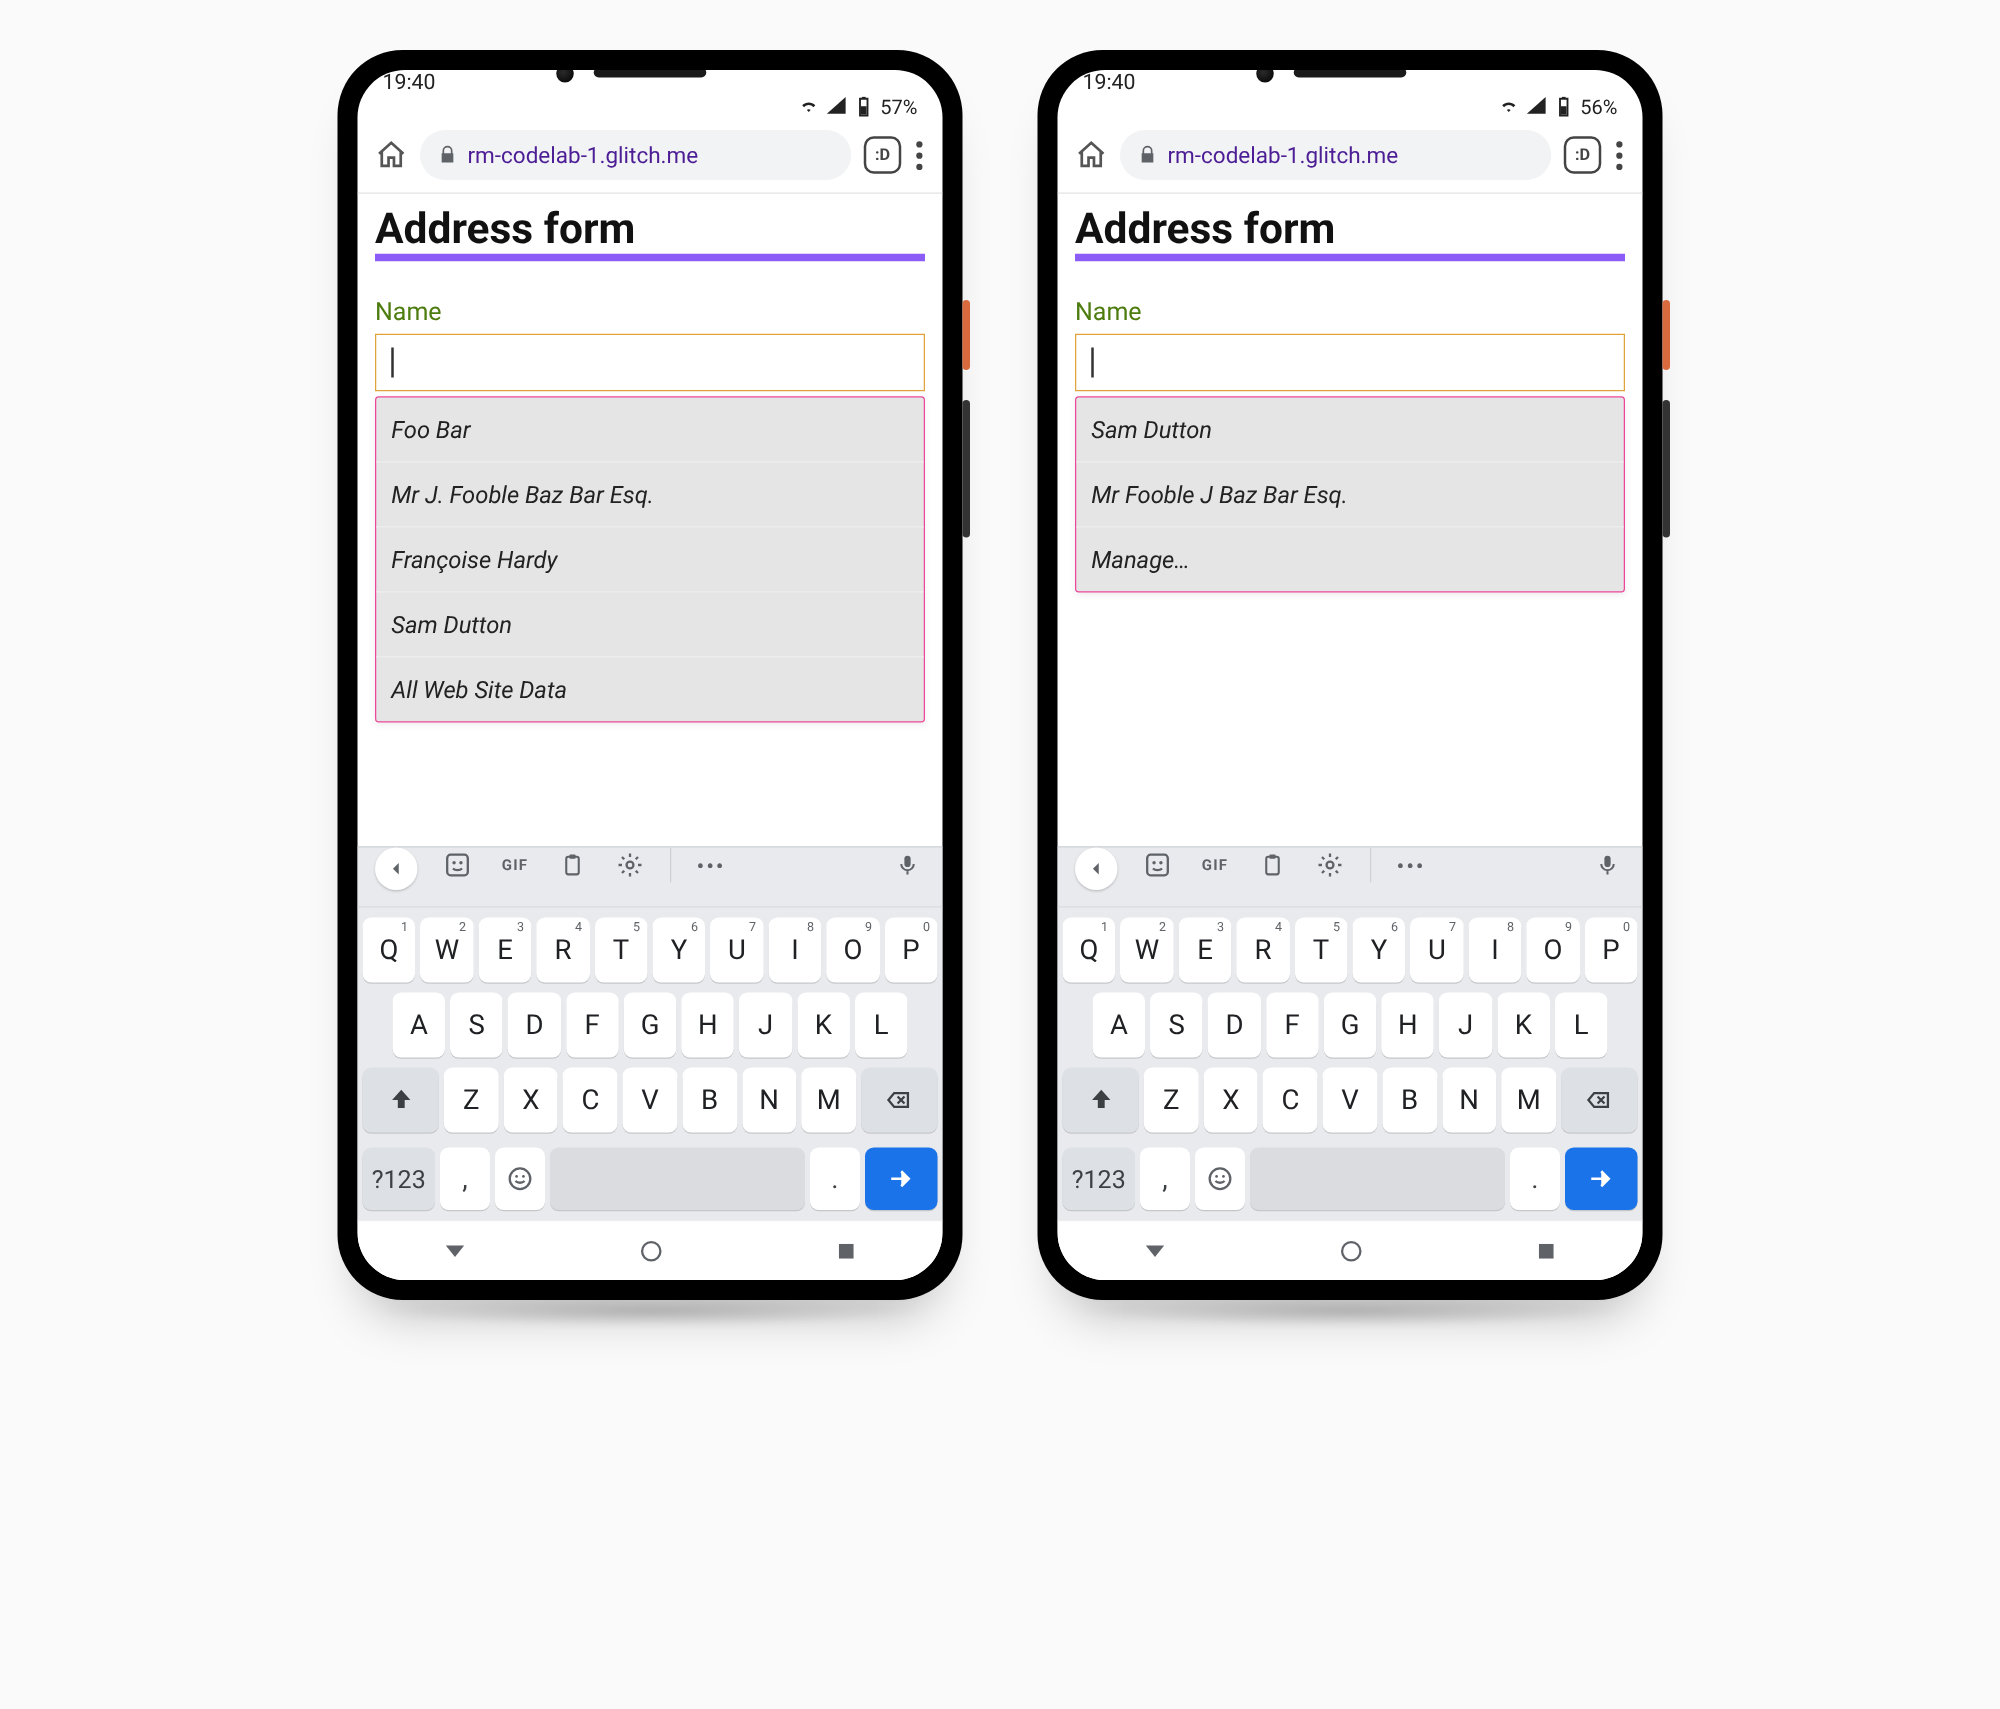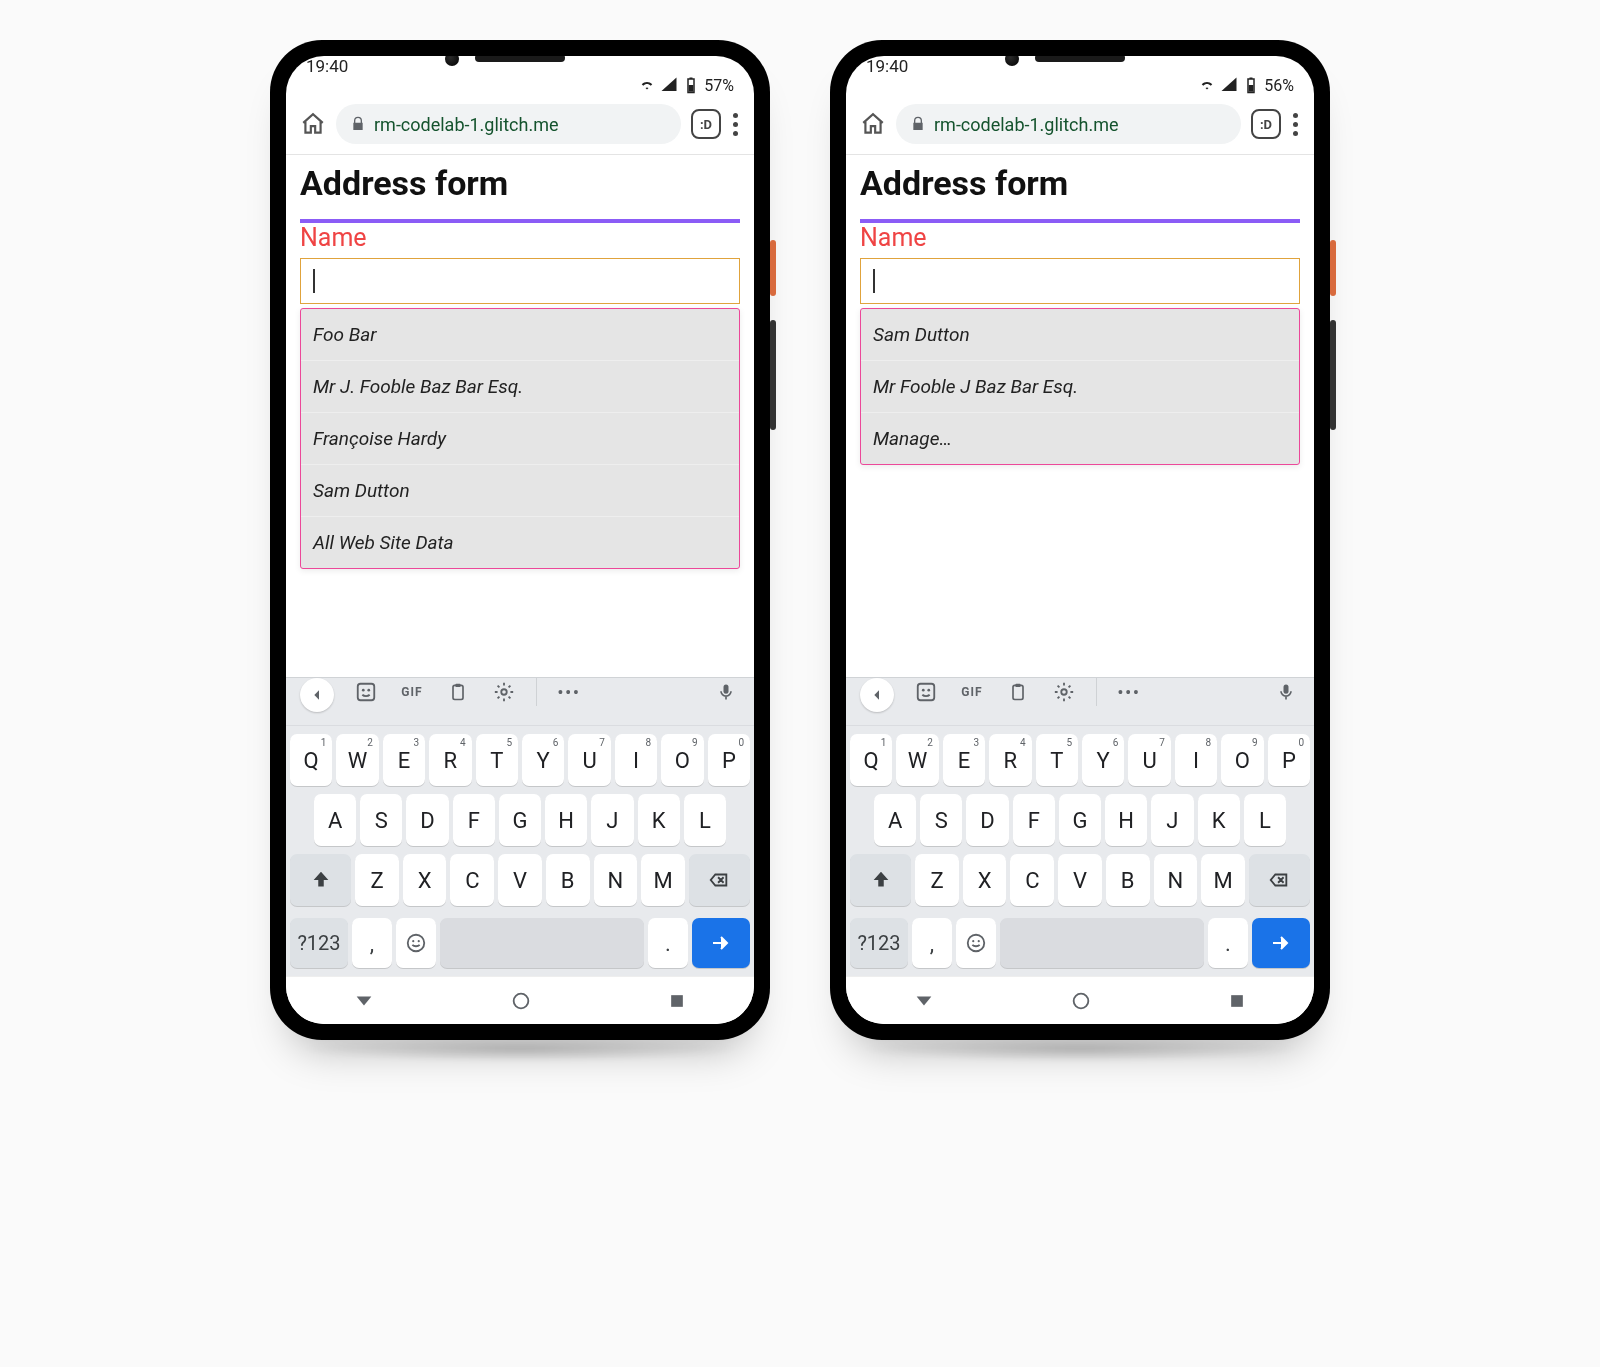--- a/index.html
+++ b/index.html
@@ -56,36 +56,36 @@
 
   
   .browser {
     display: flex; align-items: center; gap: 10px; padding: 6px 14px 10px;
     border-bottom: 1px solid #e4e4e4;
   }
   .home-icon { width: 26px; height: 26px; color: #555; flex-shrink: 0; }
   .omnibox {
     flex: 1; background: #f1f3f4; border-radius: 22px; height: 40px;
     display: flex; align-items: center; padding: 0 14px; gap: 8px;
-    font-size: 18px; color: #14532d; overflow: hidden;
+    font-size: 18px; color: #4c1d95; overflow: hidden;
   }
   .lock-icon { width: 16px; height: 16px; color: #5f6368; flex-shrink: 0; }
   .url-text { white-space: nowrap; overflow: hidden; }
   .translate-box {
     width: 30px; height: 30px; border: 2px solid #444; border-radius: 8px;
     display: flex; align-items: center; justify-content: center;
     font-size: 13px; font-weight: bold; color: #444; flex-shrink: 0;
   }
   .kebab { display: flex; flex-direction: column; gap: 4px; padding: 0 2px; flex-shrink: 0; }
   .kebab span { width: 5px; height: 5px; background: #444; border-radius: 50%; }
 
   
   .page { flex: 1; padding: 8px 14px 0; overflow: hidden; }
-  .page h1 { font-size: 34px; font-weight: bold; color: #111; padding-bottom: 16px; border-bottom: 4px solid #8b5cf6; }
-  .label { font-size: 25px; color: #ef4444; margin-top: 0; margin-bottom: 6px; display: block; }
+  .page h1 { font-size: 34px; font-weight: bold; color: #111; padding-bottom: 0; border-bottom: 6px solid #8b5cf6; }
+  .label { font-size: 20px; color: #4d7c0f; margin-top: 28px; margin-bottom: 6px; display: block; }
   .caret {
     width: 2px; height: 24px; background: #333; margin-left: 2px; display: inline-block;
     animation: blink 1s step-end infinite;
   }
   @keyframes blink { 50% { opacity: 0; } }
   .input-wrap { position: relative; width: 100%; height: 46px; border: 1px solid #e0a33c; background: #fff;
     display: flex; align-items: center; padding: 0 10px; }
   .suggestions {
     margin-top: 4px; border: 1px solid #ec4899; border-radius: 3px;
     box-shadow: 0 2px 6px rgba(0,0,0,0.08); background: #e5e5e5; font-style: italic;

